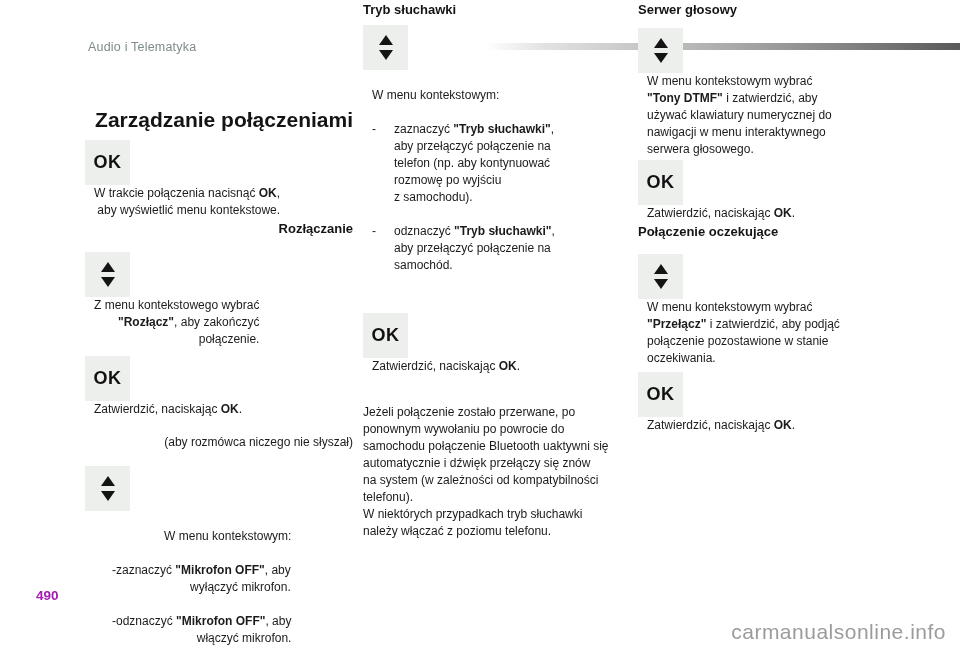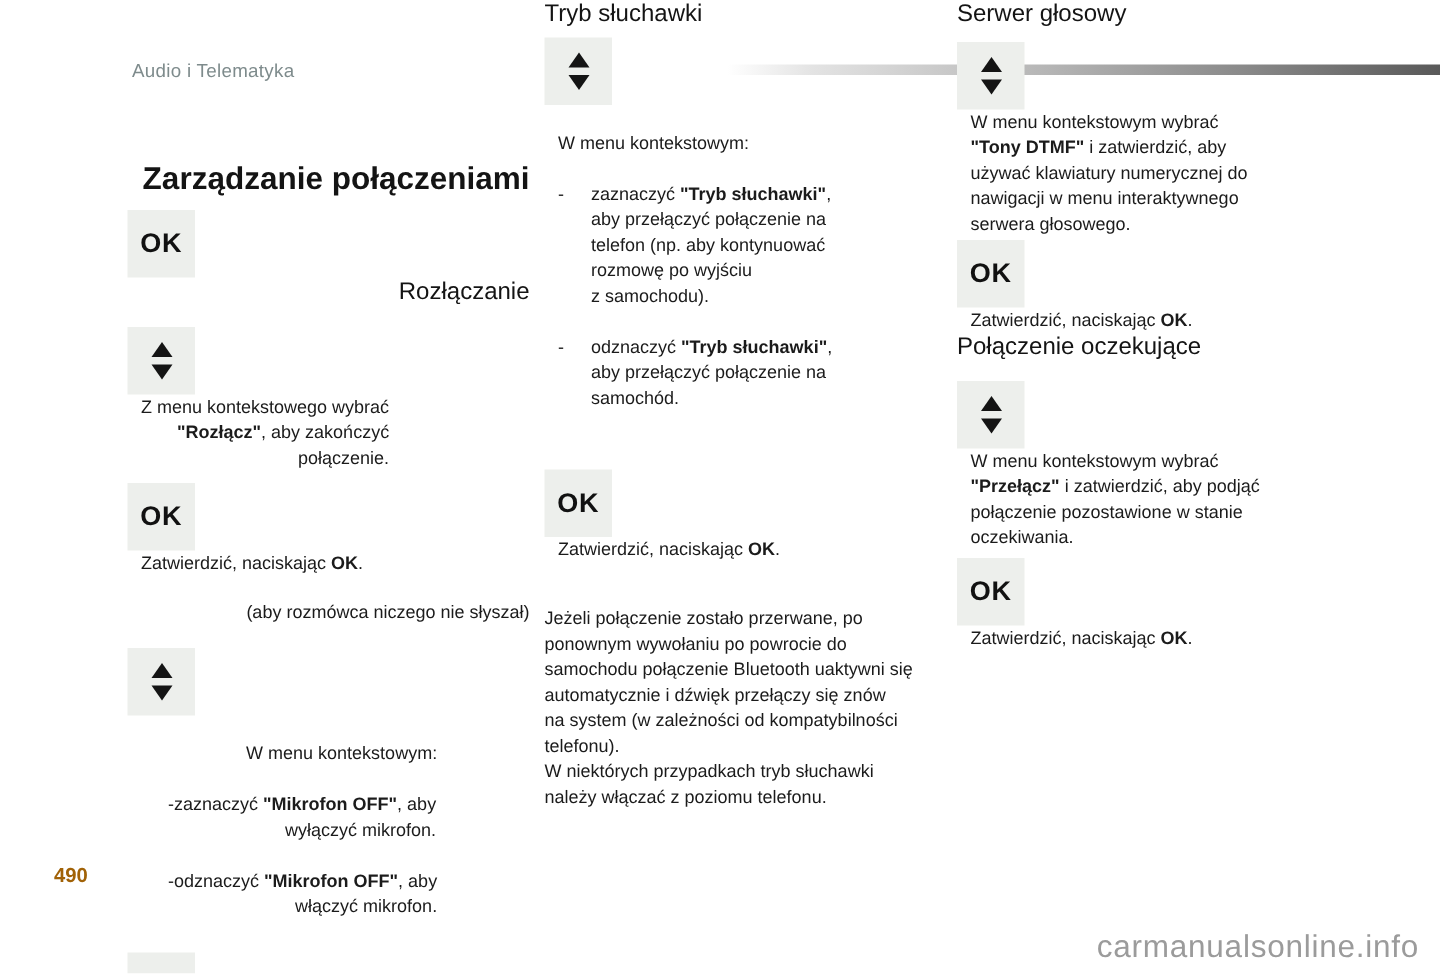--- a/index.html
+++ b/index.html
@@ -12,21 +12,21 @@
   }
   .header-bar{
     position:absolute;left:485px;right:0;top:43px;height:7px;
     background:linear-gradient(to right,#ffffff 0%,#e3e3e3 12%,#b5b5b5 45%,#8a8a8a 72%,#595959 100%);
   }
   .col{position:absolute;top:0;}
   .col-left{left:85px;width:268px;text-align:right;}
   .col-mid{left:363px;width:278px;}
   .col-right{left:638px;width:290px;}
   h1.title{font-size:21px;line-height:25px;font-weight:bold;margin:107px 0 0 0;color:#141414;}
-  h2.heading{font-size:16px;line-height:20px;font-weight:normal;margin:0;color:#141414;}
+  h2.heading{font-size:13px;line-height:20px;font-weight:bold;margin:0;color:#141414;}
   .mt140{margin-top:140px}.mt138{margin-top:138px}.mt26{margin-top:26px}.mt48{margin-top:48px}.mt40{margin-top:40px}
   .row{display:flex;align-items:flex-start;flex-direction:column;}
   .r-intro{margin-top:8px}
   .r13{margin-top:13px}.r8{margin-top:8px}.r16{margin-top:16px}.r5{margin-top:5px}
   .r-mid-arrows{margin-top:5px}.r-mid-ok{margin-top:22px}
   .r-right-arrows{margin-top:8px}.r-right-ok{margin-top:2px}
   .r-right-arrows2{margin-top:12px}.r-right-ok2{margin-top:5px}
   .keybox{
     width:45px;height:45px;background:#edefec;flex:0 0 45px;
     display:flex;flex-direction:column;align-items:center;justify-content:center;
@@ -39,41 +39,43 @@
     margin-left:9px;font-size:12px;line-height:17px;white-space:pre-line;padding-top:0;
   }
   .menu-label{font-size:12px;line-height:17px;}
   .li{display:flex;}
   .dash{flex:0 0 22px;font-size:12px;line-height:17px;}
   .li-text{font-size:12px;line-height:17px;white-space:pre-line;}
   .subnote{font-size:12px;line-height:15px;margin-top:17px;color:#1b1b1b;}
   .note{font-size:12px;line-height:17px;margin-top:29px;white-space:pre-line;}
   b{font-weight:bold;}
   .page-number{
-    position:absolute;left:36px;top:576px;font-size:13.5px;font-weight:bold;color:#a16207;
+    position:absolute;left:36px;top:588px;font-size:13.5px;font-weight:bold;color:#a21caf;
   }
   .watermark{
     position:absolute;right:14px;bottom:5px;font-size:21px;color:#9b9b9b;letter-spacing:.5px;
   }
 </style>
 </head>
 <body>
 
 <div class="page">
 
   <span class="chapter-header">Audio i Telematyka</span>
   <div class="header-bar"></div>
 
   <div class="col col-left">
     <h1 class="title">Zarządzanie połączeniami</h1>
 
     <div class="row r-intro">
       <div class="keybox">
         <span class="ok-label">OK</span>
       </div>
+      <div class="step-text">W trakcie połączenia nacisnąć <b>OK</b>,
+aby wyświetlić menu kontekstowe.</div>
     </div>
 
     <h2 class="heading mt26">Rozłączanie</h2>
 
     <div class="row r13">
       <div class="keybox">
         <span class="tri tri-up"></span>
         <span class="tri tri-down"></span>
       </div>
       <div class="step-text">Z menu kontekstowego wybrać

